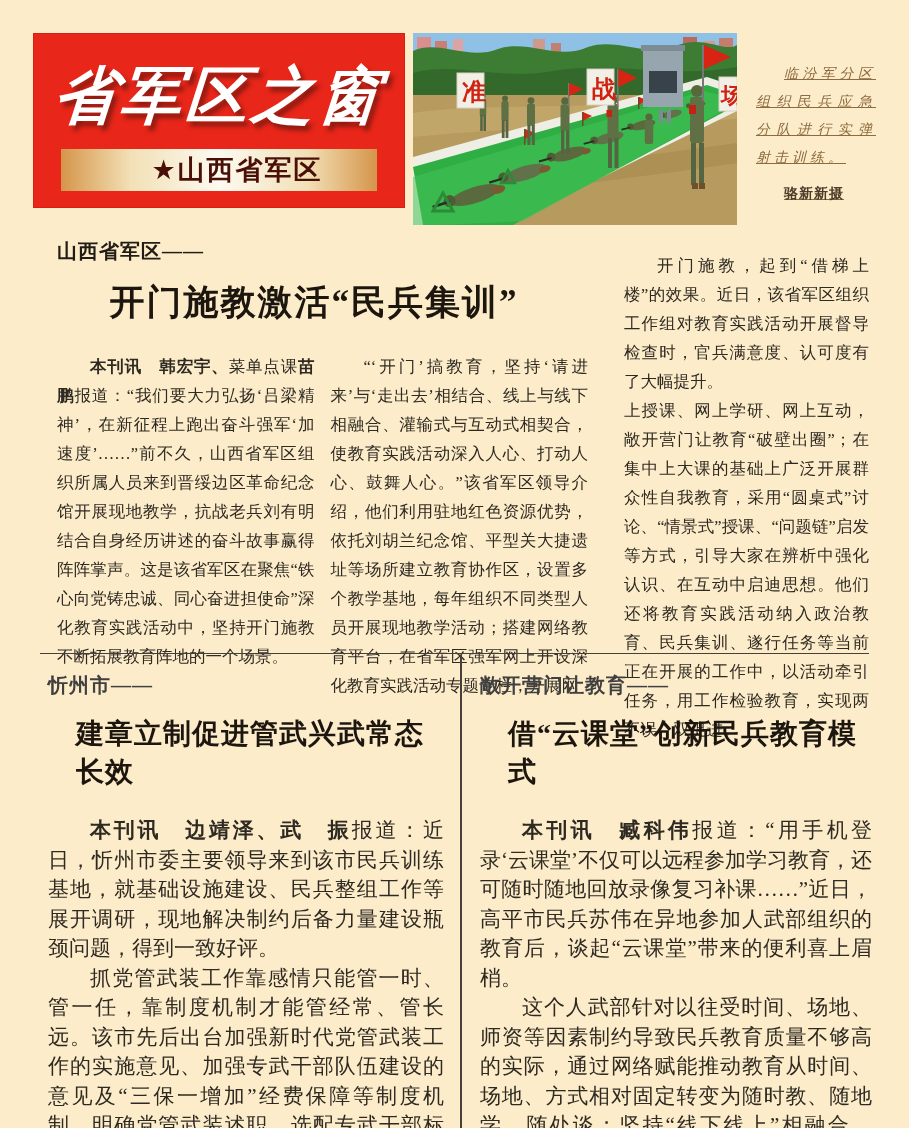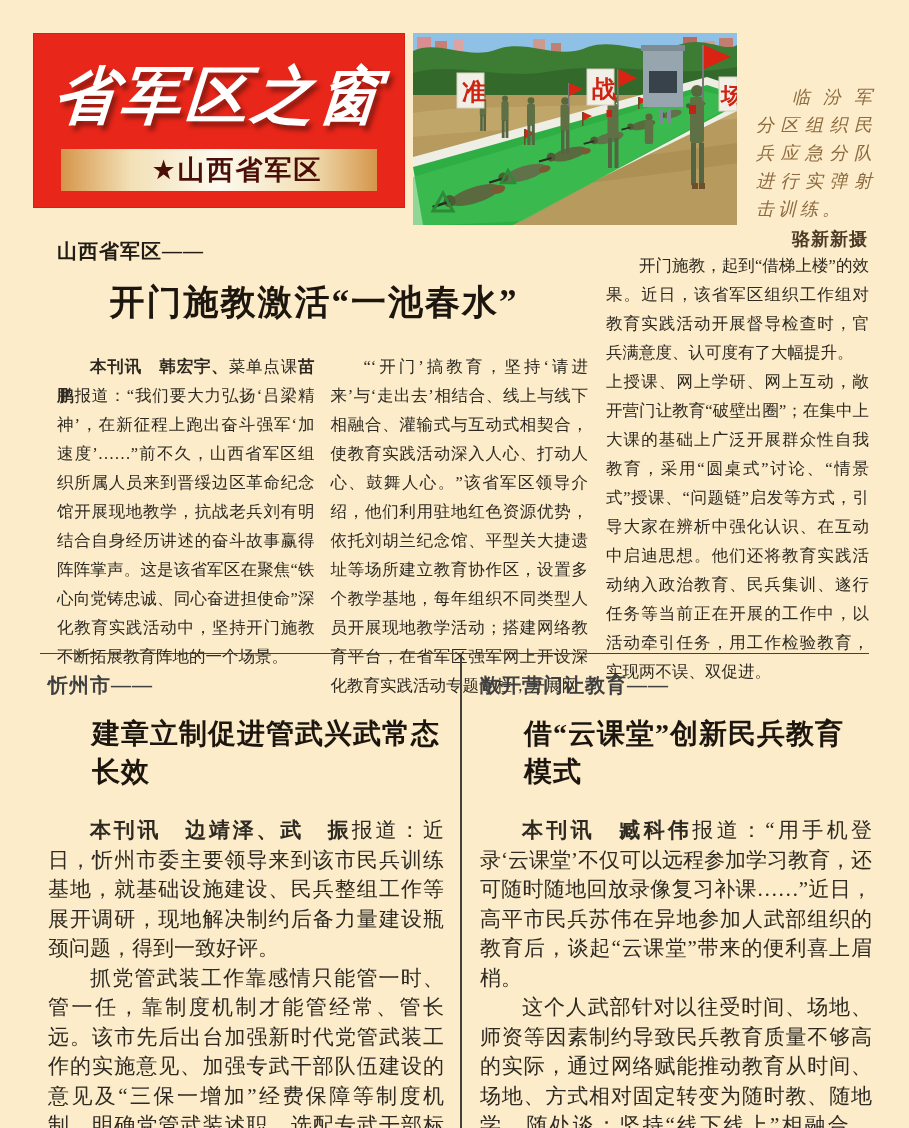--- a/index.html
+++ b/index.html
@@ -29,31 +29,31 @@
     display:flex; align-items:center; justify-content:center;padding-left:36px;
   }
   .masthead-band span{
     font-family:"Liberation Sans","DejaVu Sans",sans-serif;
     font-size:27px; font-weight:600; color:#4a0f08; letter-spacing:2px;
   }
   
   .photo{position:absolute; left:413px; top:33px; width:324px; height:192px; overflow:hidden;}
   .photo svg{display:block;}
   .photo-caption{
-    position:absolute; left:756px; top:83px; width:120px;
-    font-size:18px; line-height:28px; letter-spacing:4px;
-    color:#8d6a3f; font-style:italic;
+    position:absolute; left:756px; top:60px; width:120px;
+    font-size:14px; line-height:28px; letter-spacing:4px;
+    color:#8d6a3f; font-style:italic;text-decoration:underline;
   }
   .photo-caption .cap-text{margin:0; text-indent:2em; text-align:justify;}
   .photo-caption .cap-credit{
-    margin-top:2px; text-indent:2em; font-style:normal; font-weight:bold;
+    margin-top:8px; text-indent:2em; font-style:normal; font-weight:bold;
     color:#4e3c28; letter-spacing:1px;
   }
   
-  .main{position:absolute; top:238px; left:40px; width:829px; display:flex;}
+  .main{position:absolute; top:238px; left:40px; width:829px; display:flex;gap:18px;}
   .main-left{width:548px; flex:none;}
   .kicker{
     font-size:20px; font-weight:bold; color:#211c14; letter-spacing:1px;
     padding-left:17px;
   }
   .main-headline{
     margin:14px 0 0 0; text-align:center;
     font-size:35px; font-weight:bold; color:#1c160f; letter-spacing:2px;
   }
   .main-cols{display:flex; gap:16px; padding-left:17px; margin-top:26px;}
@@ -72,21 +72,21 @@
   .hdivider{position:absolute; top:653px; left:40px; width:829px; height:0;
     border-top:1.6px solid #45403a;}
   .vdivider{position:absolute; top:655px; bottom:0; left:460px; width:1.6px;
     background:#45403a;}
   
   .bottom-article{position:absolute; top:672px;}
   .bottom-article.left{left:48px; width:396px;}
   .bottom-article.right{left:480px; width:392px;}
   .bottom-kicker{font-size:20px; font-weight:bold; color:#404040; letter-spacing:1px;}
   .bottom-headline{
-    margin:16px 0 0 44px;
+    margin:16px 0 0 28px;
     font-size:28px; font-weight:bold; color:#1c160f; letter-spacing:1px;
   }
   .bottom-body{margin-top:24px;}
   .bottom-body .para{font-size:21px; line-height:29.5px;}
   
   .sign-char{font-family:"Liberation Sans","DejaVu Sans",sans-serif; font-weight:bold; fill:#cf2312;}
 </style>
 </head>
 <body>
 
@@ -252,21 +252,21 @@
   </figure>
 
   <aside class="photo-caption">
     <p class="cap-text">临汾军分区组织民兵应急分队进行实弹射击训练。</p>
     <div class="cap-credit">骆新新摄</div>
   </aside>
 
   <section class="main">
     <div class="main-left">
       <div class="kicker">山西省军区——</div>
-      <h1 class="main-headline">开门施教激活“一池春水”</h1>
+      <h1 class="main-headline">开门施教激活“民兵集训”</h1>
       <div class="main-cols">
         <div class="col">
             <p class="para indent"><span class="intro-bold">本刊讯　韩宏宇、</span><span>菜单点课</span><span class="intro-bold">苗鹏</span><span>报道：“我们要大力弘扬‘吕梁精神’，在新征程上跑出奋斗强军‘加速度’……”前不久，山西省军区组织所属人员来到晋绥边区革命纪念馆开展现地教学，抗战老兵刘有明结合自身经历讲述的奋斗故事赢得阵阵掌声。这是该省军区在聚焦“铁心向党铸忠诚、同心奋进担使命”深化教育实践活动中，坚持开门施教不断拓展教育阵地的一个场景。</span></p>
           </div>
         <div class="col">
             <p class="para indent"><span>“‘开门’搞教育，坚持‘请进来’与‘走出去’相结合、线上与线下相融合、灌输式与互动式相契合，使教育实践活动深入人心、打动人心、鼓舞人心。”该省军区领导介绍，他们利用驻地红色资源优势，依托刘胡兰纪念馆、平型关大捷遗址等场所建立教育协作区，设置多个教学基地，每年组织不同类型人员开展现地教学活动；搭建网络教育平台，在省军区强军网上开设深化教育实践活动专题专栏，开展网</span></p>
           </div>
       </div>
     </div>
     <div class="main-right">

